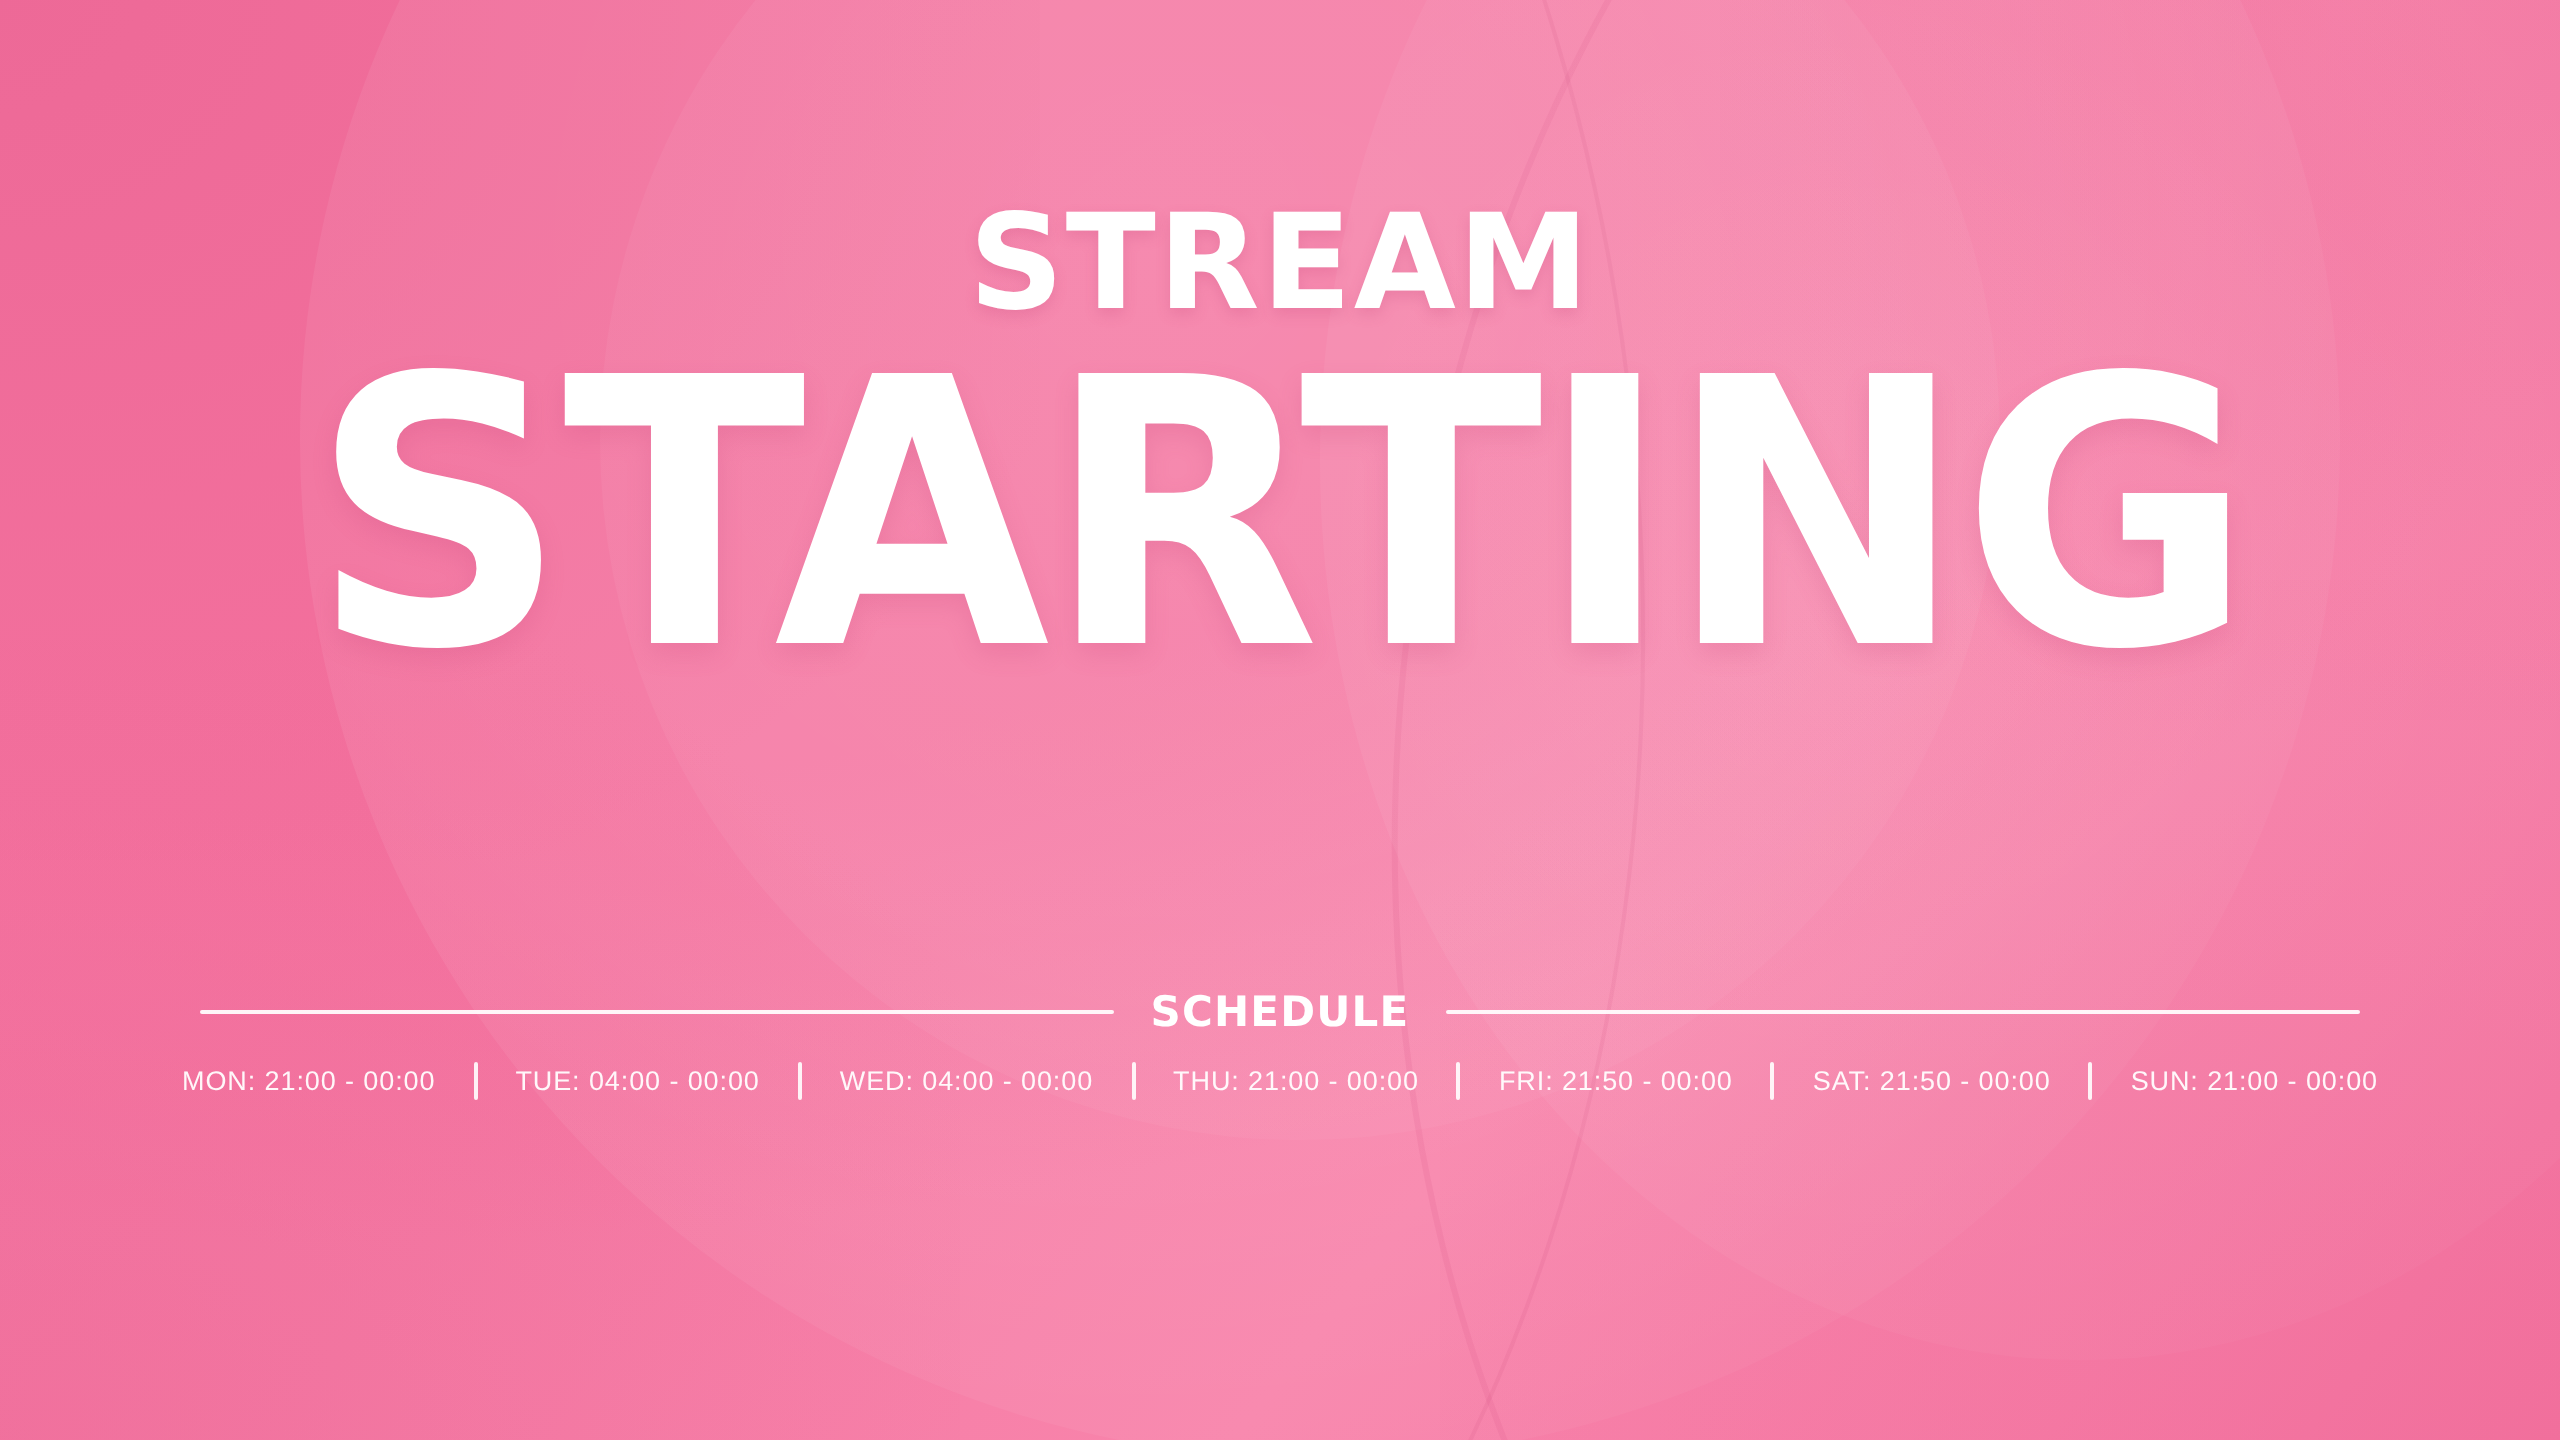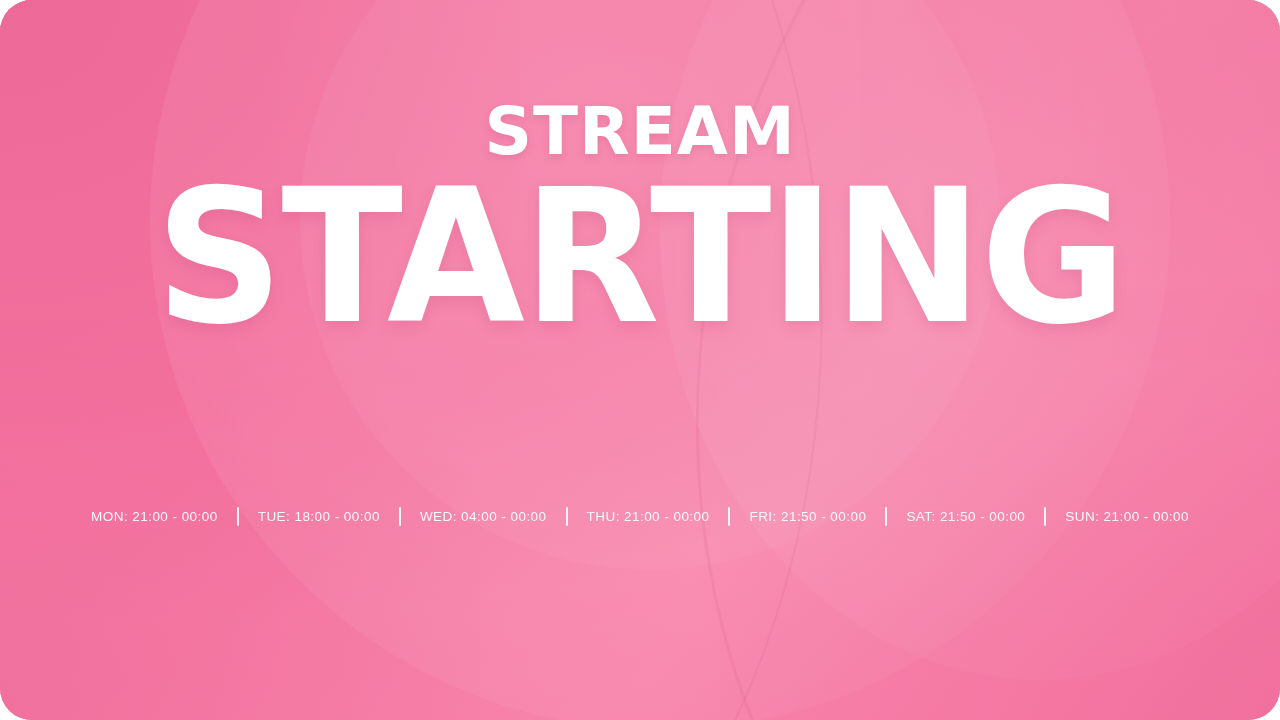--- a/index.html
+++ b/index.html
@@ -8,21 +8,20 @@
     width:1280px; height:720px;
     overflow:hidden;
     font-family:"Liberation Sans", sans-serif;
   }
 
   #stage {
     position:relative;
     width:1280px; height:720px;
     background:#f2719f;
     overflow:hidden;
-    border-radius:32px;
   }
 
   
   .bg-base {
     position:absolute; inset:0;
     background:
       radial-gradient(ellipse 120% 95% at 12% 18%, #f4719e 0%, #f4719e 40%, rgba(244,113,158,0) 72%),
       linear-gradient(128deg, #f4709e 0%, #f57aa4 38%, #f884ab 64%, #f67ba5 86%, #f4739f 100%);
   }
   
@@ -187,25 +186,30 @@
   <div class="corner-bl"></div>
   <div class="corner-br"></div>
 
   <div class="headline">
     <span class="title-small">STREAM</span>
     <span class="title-big">STARTING</span>
   </div>
 
   <div class="schedule">
 
+    <div class="sched-head">
+      <div class="rule"></div>
+      <div class="sched-label">SCHEDULE</div>
+      <div class="rule"></div>
+    </div>
 
     <div class="sched-days" id="sched-days">
         <div class="day">MON: 21:00 - 00:00</div>
         <div class="day-sep"></div>
-        <div class="day">TUE: 18:00 - 00:00</div>
+        <div class="day">TUE: 04:00 - 00:00</div>
         <div class="day-sep"></div>
         <div class="day">WED: 04:00 - 00:00</div>
         <div class="day-sep"></div>
         <div class="day">THU: 21:00 - 00:00</div>
         <div class="day-sep"></div>
         <div class="day">FRI: 21:50 - 00:00</div>
         <div class="day-sep"></div>
         <div class="day">SAT: 21:50 - 00:00</div>
         <div class="day-sep"></div>
         <div class="day">SUN: 21:00 - 00:00</div>

